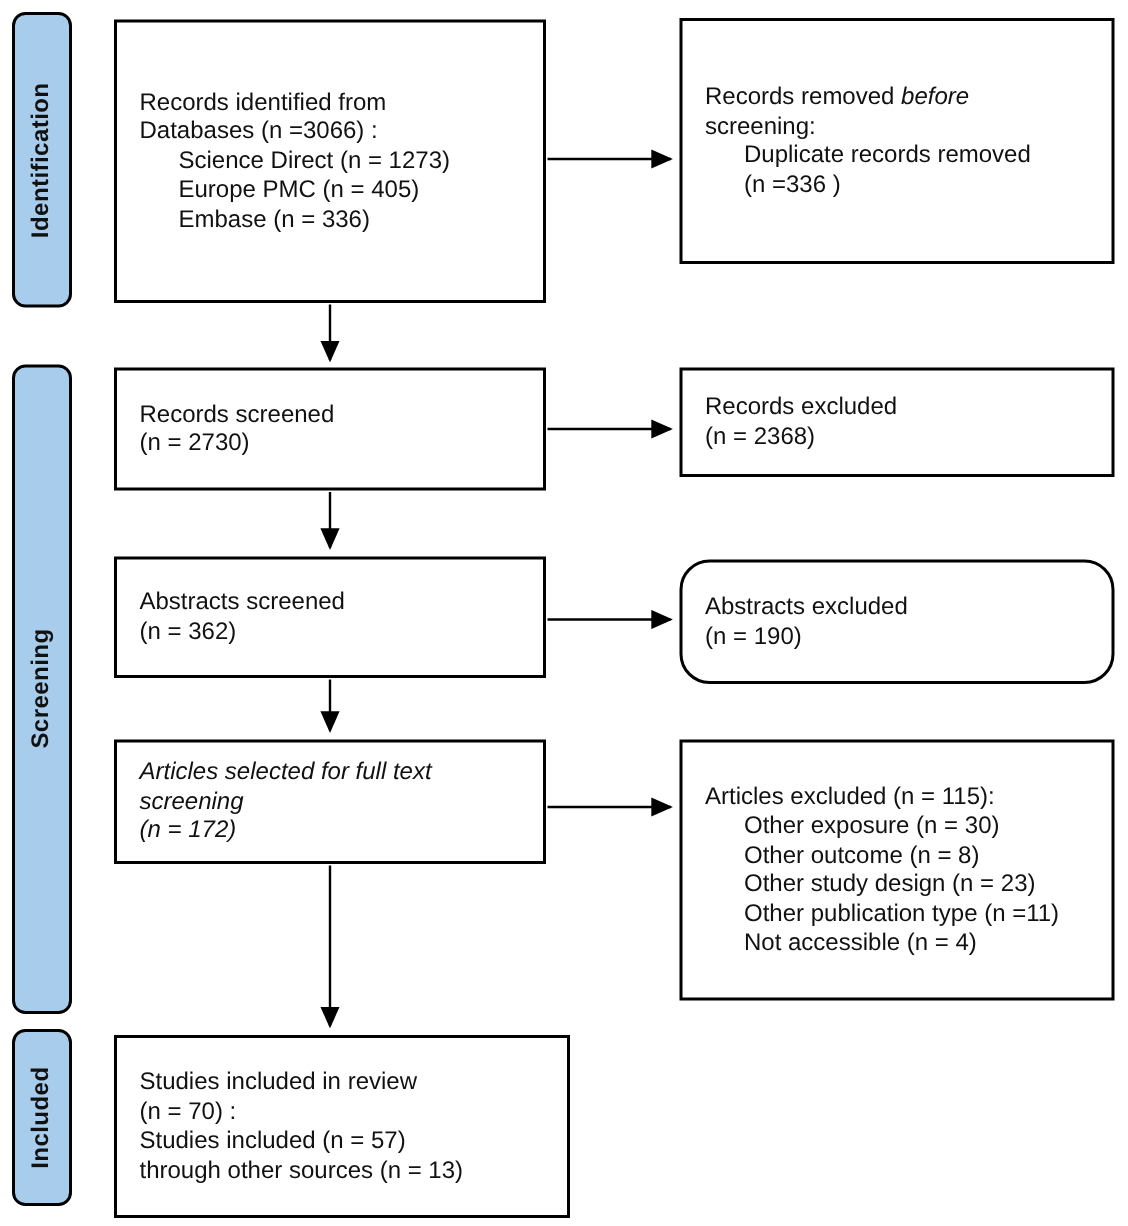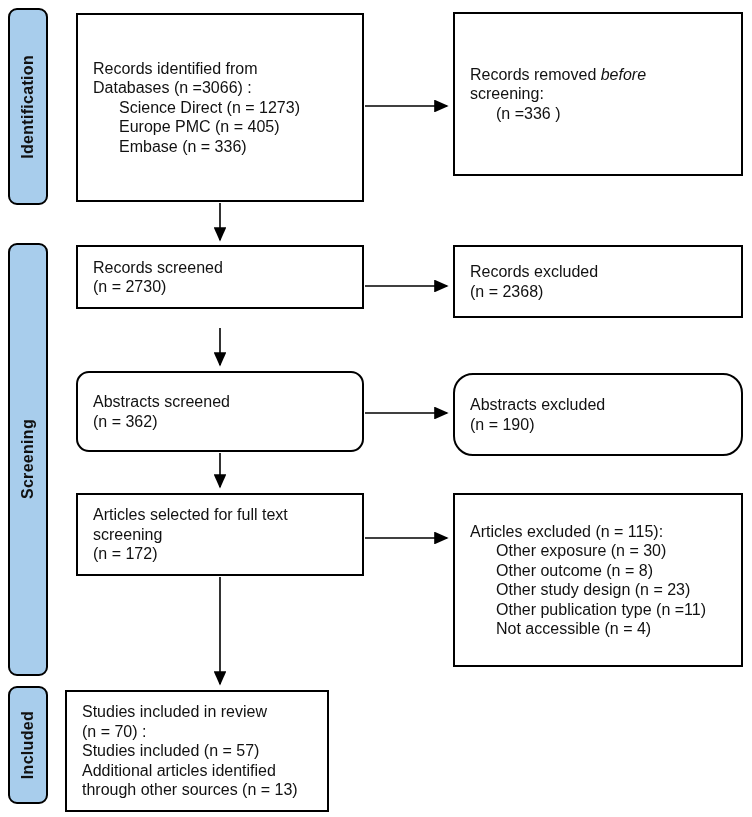--- a/index.html
+++ b/index.html
@@ -47,47 +47,47 @@
   </div>
 
   <div class="box" style="left:76px;top:13px;width:288px;height:189px;">
     <div class="ln">Records identified from</div>
     <div class="ln">Databases (n =3066) :</div>
     <div class="ln ind">Science Direct (n = 1273)</div>
     <div class="ln ind">Europe PMC (n = 405)</div>
     <div class="ln ind">Embase (n = 336)</div>
   </div>
 
-  <div class="box" style="left:76px;top:245px;width:288px;height:64px;">
+  <div class="box" style="left:76px;top:245px;width:288px;height:82px;">
     <div class="ln">Records screened</div>
     <div class="ln">(n = 2730)</div>
   </div>
 
-  <div class="box" style="left:76px;top:371px;width:288px;height:81px;border-radius:13px;">
+  <div class="box" style="left:76px;top:371px;width:288px;height:81px;">
     <div class="ln">Abstracts screened</div>
     <div class="ln">(n = 362)</div>
   </div>
 
-  <div class="box" style="left:76px;top:493px;width:288px;height:83px;">
+  <div class="box" style="left:76px;top:493px;width:288px;height:83px;font-style:italic;">
     <div class="ln">Articles selected for full text</div>
     <div class="ln">screening</div>
     <div class="ln">(n = 172)</div>
   </div>
 
-  <div class="box" style="left:65px;top:690px;width:264px;height:122px;">
+  <div class="box" style="left:76px;top:690px;width:304px;height:122px;">
     <div class="ln">Studies included in review</div>
     <div class="ln">(n = 70) :</div>
     <div class="ln">Studies included (n = 57)</div>
-    <div class="ln">Additional articles identified</div>
     <div class="ln">through other sources (n = 13)</div>
   </div>
 
   <div class="box" style="left:453px;top:12px;width:290px;height:164px;">
     <div class="ln"><span>Records removed </span><em>before</em></div>
     <div class="ln">screening:</div>
+    <div class="ln ind">Duplicate records removed</div>
     <div class="ln ind">(n =336 )</div>
   </div>
 
   <div class="box" style="left:453px;top:245px;width:290px;height:73px;">
     <div class="ln">Records excluded</div>
     <div class="ln">(n = 2368)</div>
   </div>
 
   <div class="box" style="left:453px;top:373px;width:290px;height:83px;border-radius:20px;">
     <div class="ln">Abstracts excluded</div>

